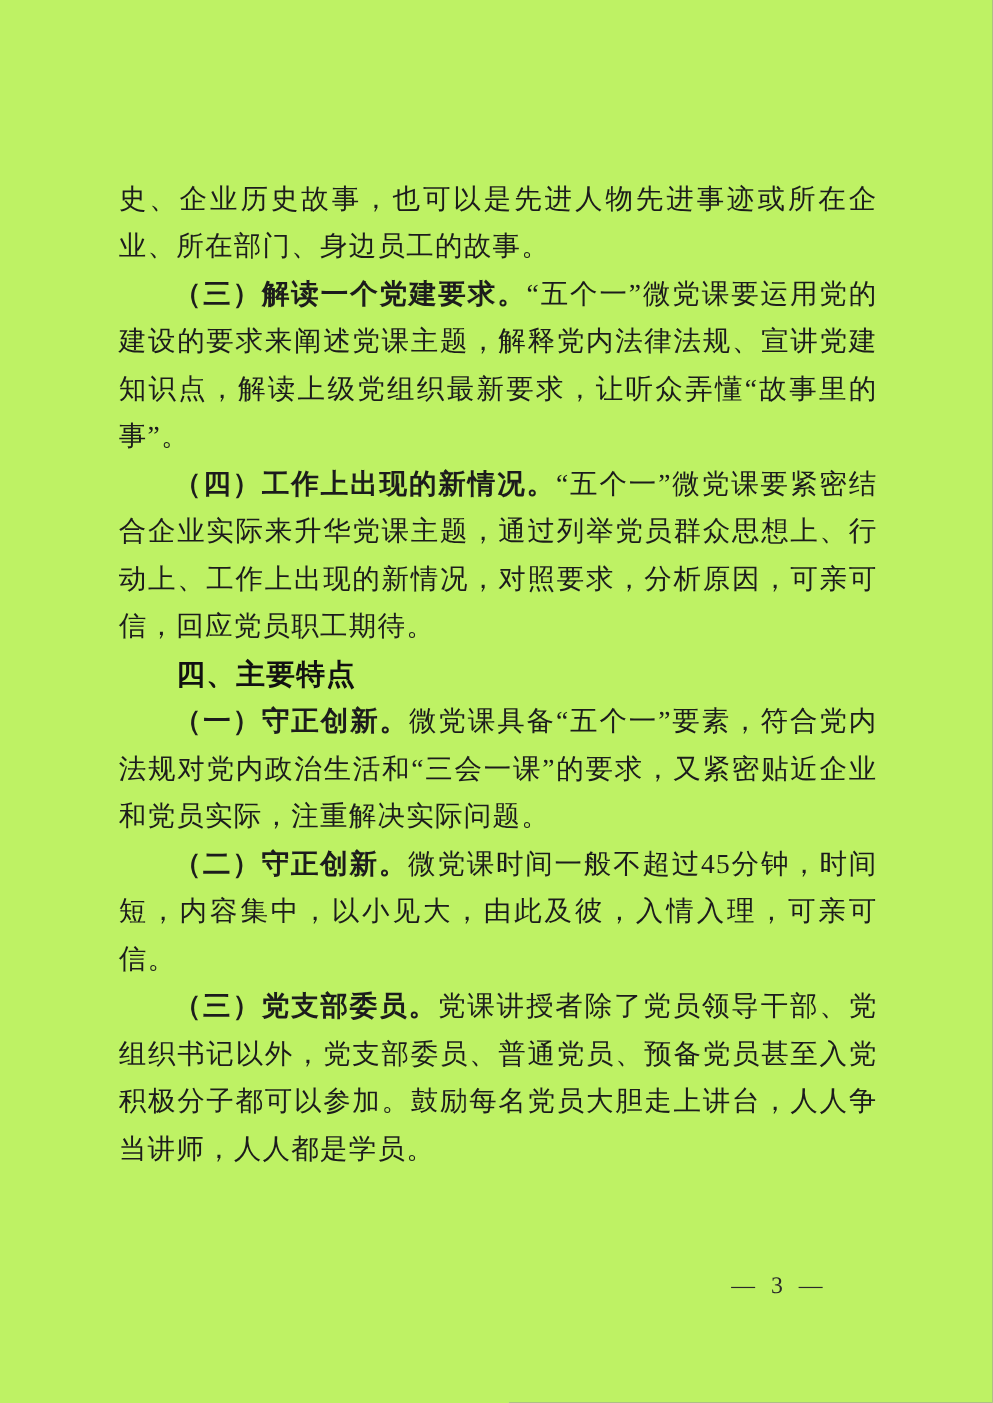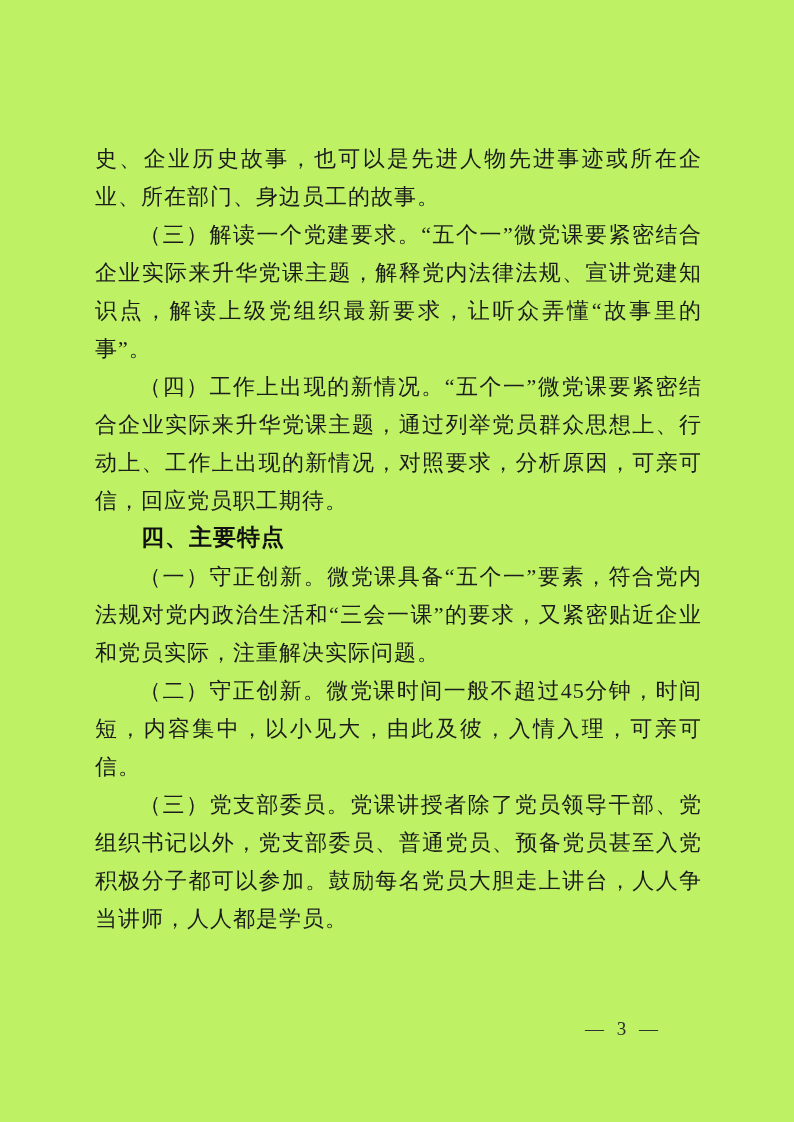--- a/index.html
+++ b/index.html
@@ -27,26 +27,26 @@
     letter-spacing: 1px;
   }
   p.para {
     margin: 0;
     text-indent: 2em;
   }
   p.para.continuation {
     text-indent: 0;
   }
   .lead {
-    font-weight: normal;
+    font-weight: bold;
   }
   h2.section-heading {
     margin: 0;
     padding-left: 2em;
-    font-family: Liberation Mono, monospace;
+    font-family: Liberation Sans, sans-serif;
     font-weight: bold;
     font-size: 23px;
     line-height: 38px;
     text-align: left;
     letter-spacing: 1px;
     color: #111111;
   }
   .page-number {
     position: absolute;
     top: 1018px;
@@ -61,21 +61,21 @@
 <body>
 
 <div class="page">
   <div class="content">
 
     <p class="para continuation">
       <span>史、企业历史故事，也可以是先进人物先进事迹或所在企业、所在部门、身边员工的故事。</span>
     </p>
 
     <p class="para">
-      <span class="lead">（三）解读一个党建要求。</span><span>“五个一”微党课要紧密结合企业实际来升华党课主题，解释党内法律法规、宣讲党建知识点，解读上级党组织最新要求，让听众弄懂“故事里的事”。</span>
+      <span class="lead">（三）解读一个党建要求。</span><span>“五个一”微党课要运用党的建设的要求来阐述党课主题，解释党内法律法规、宣讲党建知识点，解读上级党组织最新要求，让听众弄懂“故事里的事”。</span>
     </p>
 
     <p class="para">
       <span class="lead">（四）工作上出现的新情况。</span><span>“五个一”微党课要紧密结合企业实际来升华党课主题，通过列举党员群众思想上、行动上、工作上出现的新情况，对照要求，分析原因，可亲可信，回应党员职工期待。</span>
     </p>
 
 
     <h2 class="section-heading">四、主要特点</h2>
 
     <p class="para">

